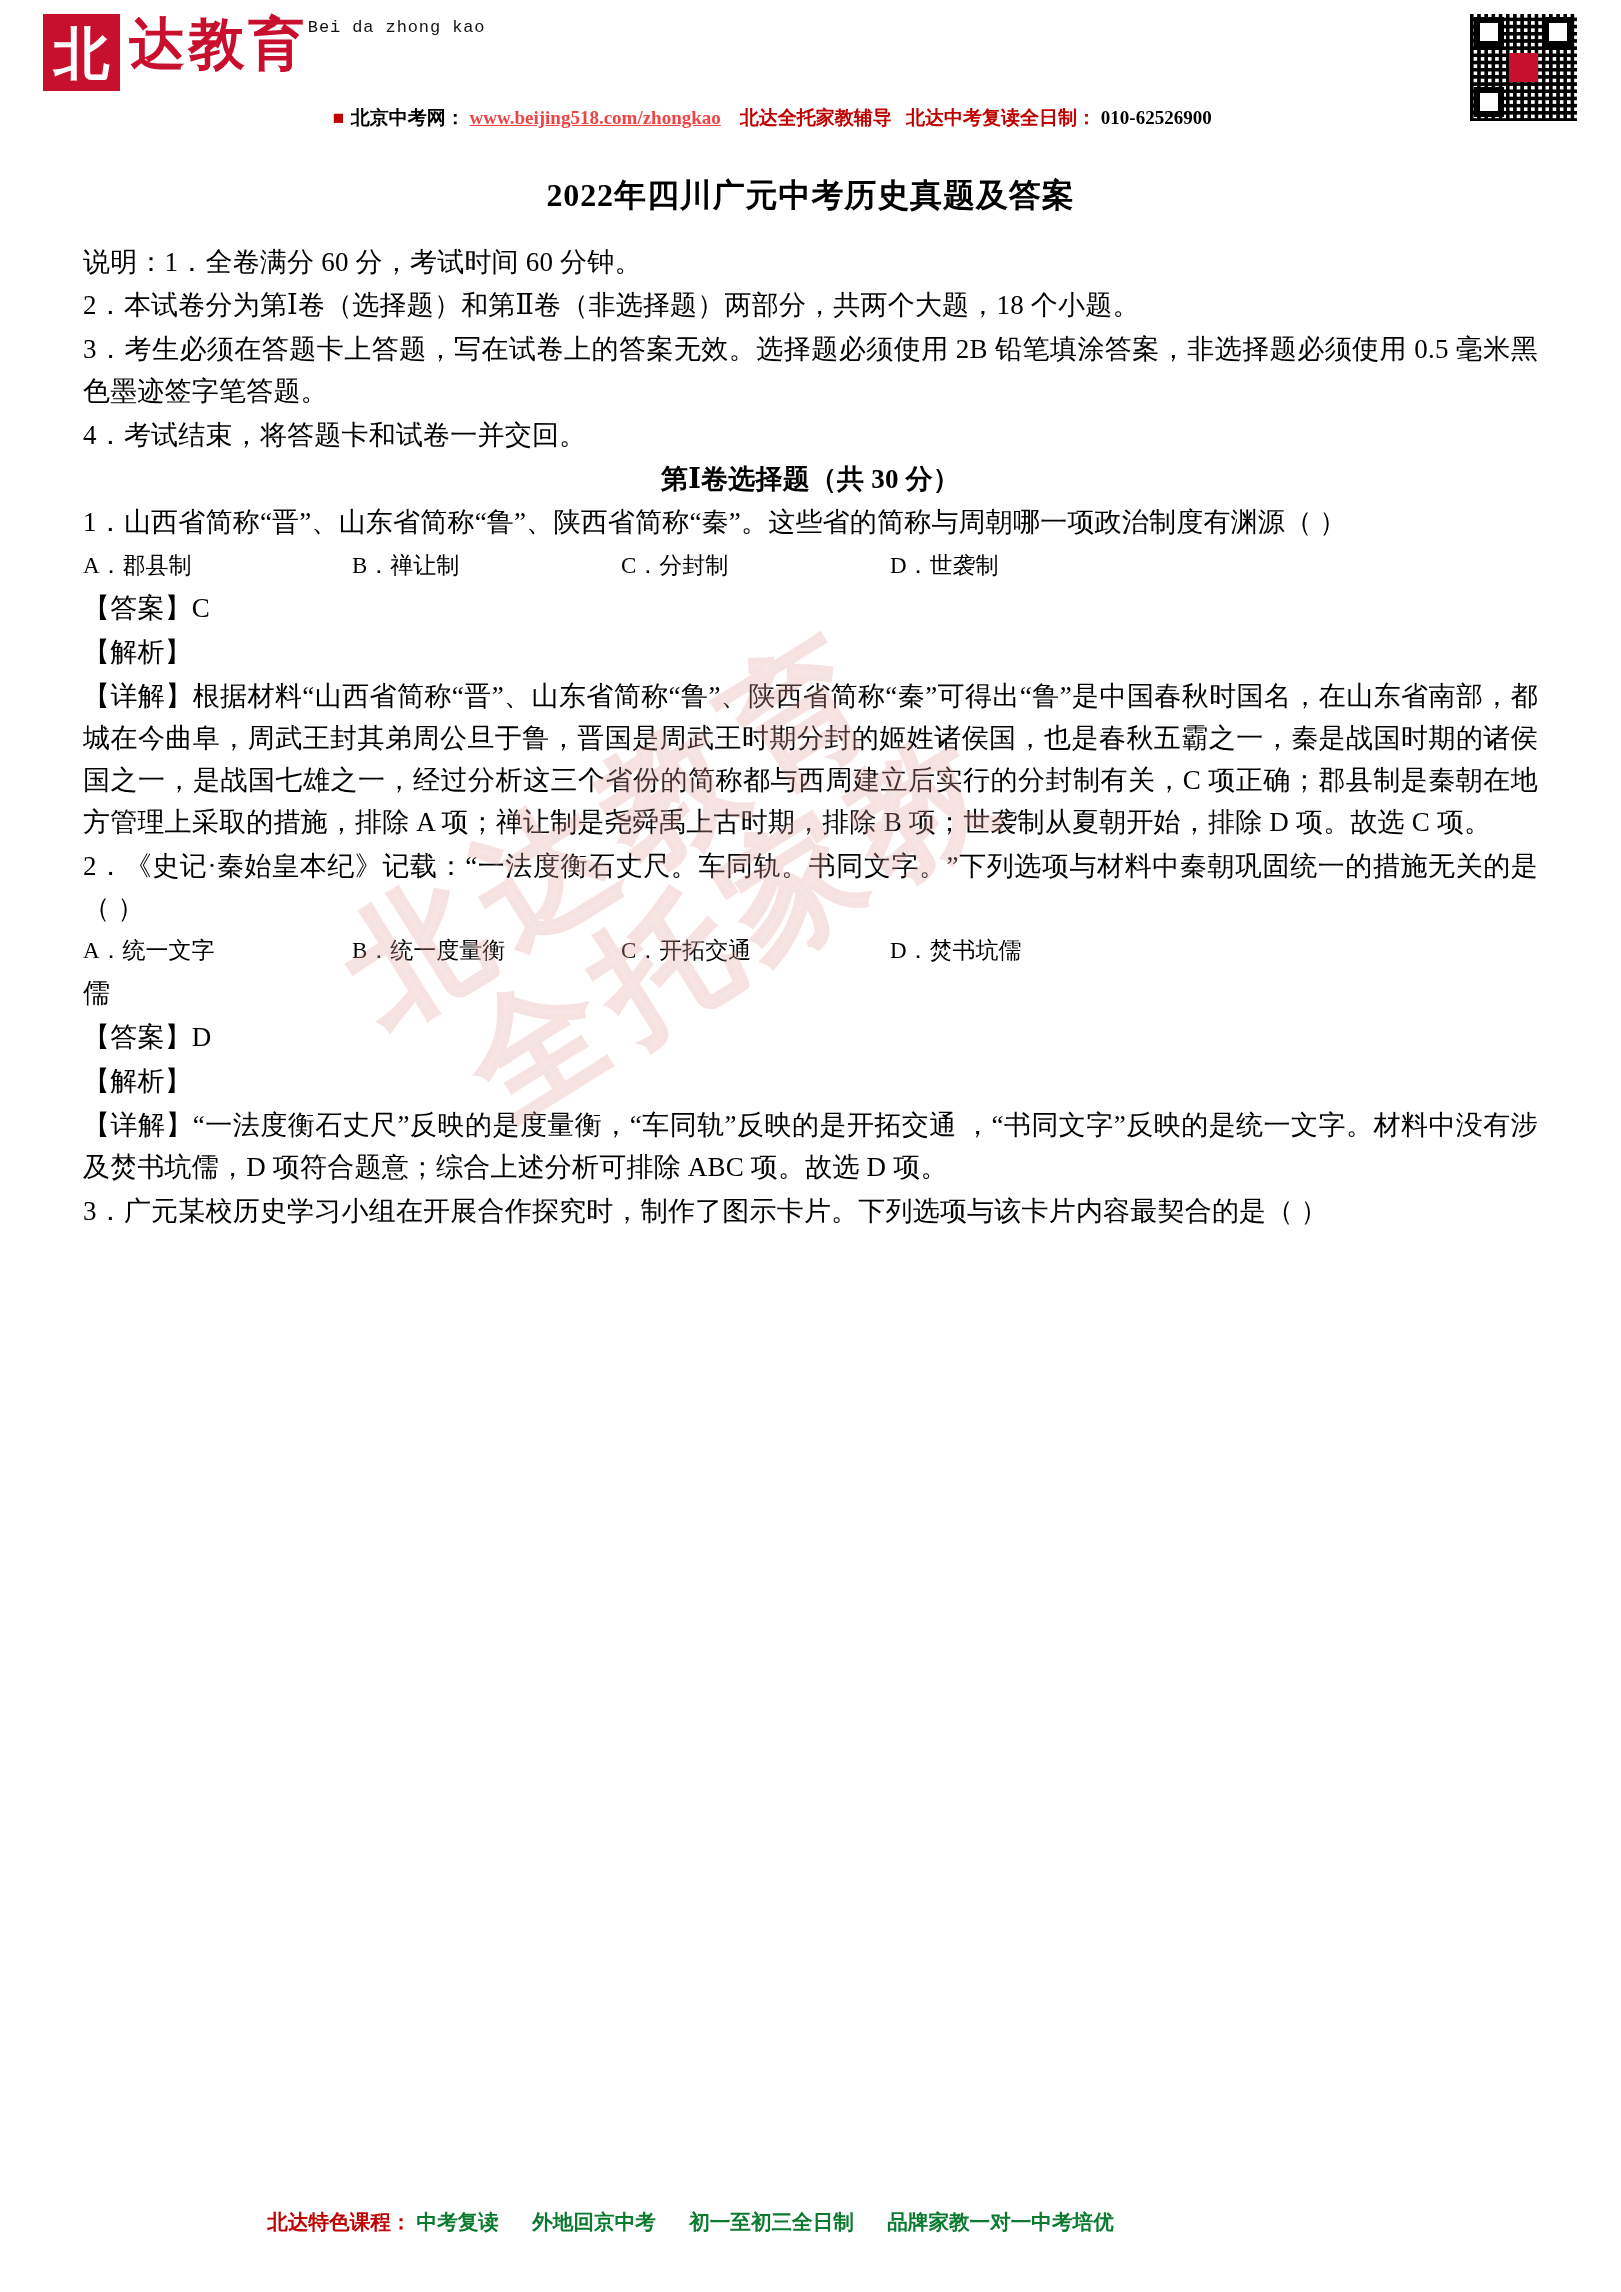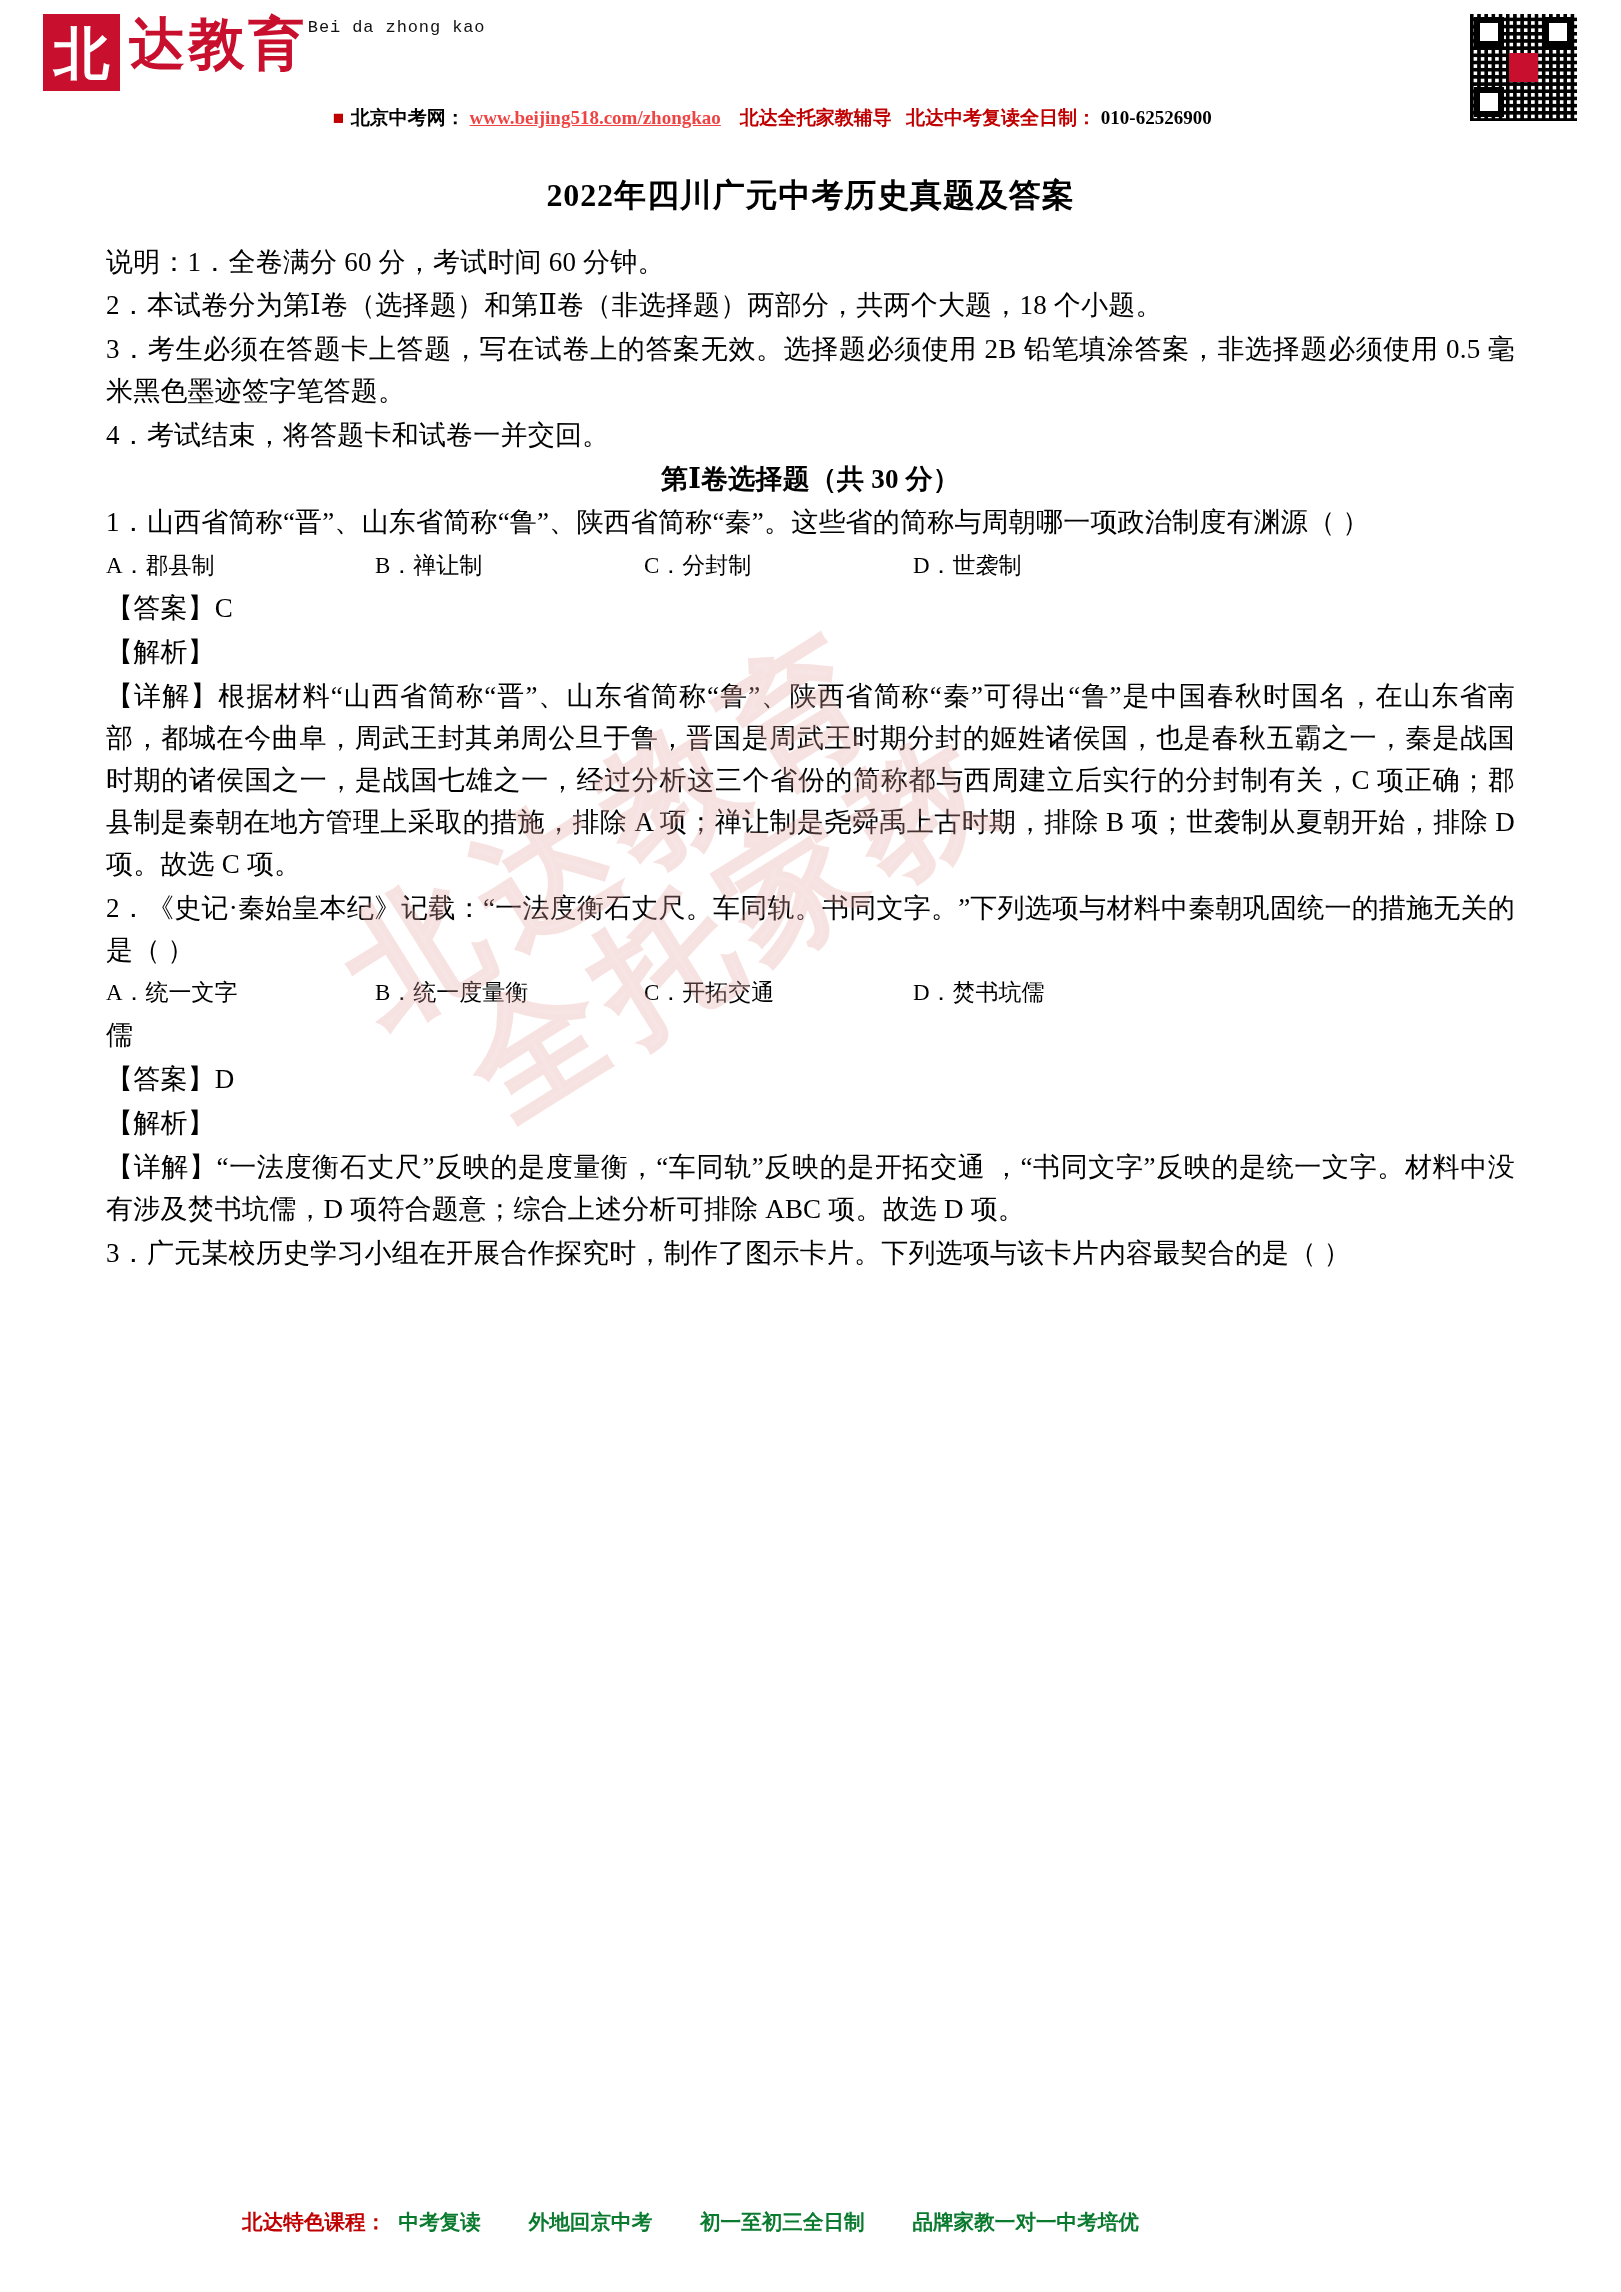--- a/index.html
+++ b/index.html
@@ -124,21 +124,21 @@
   .qr-center {
     position: absolute;
     left: 39px; top: 39px;
     width: 29px; height: 29px;
     background: #c8102e;
   }
 
   
   .content {
     position: relative;
-    padding: 0 106px;
+    padding: 0 83px;
     box-sizing: border-box;
   }
   h1.doc-title {
     text-align: center;
     font-size: 32px;
     font-weight: bold;
     margin: 12.5px 0 23px 0;
     letter-spacing: 0.9px;
     font-family: "Liberation Serif", "DejaVu Serif", serif;
   }
@@ -196,21 +196,20 @@
   
   .footer {
     position: absolute;
     left: 0;
     bottom: 57px;
     width: 1381px;
     text-align: center;
     font-size: 20.6px;
     font-weight: bold;
     white-space: nowrap;
-    font-family: Liberation Mono, monospace;
   }
   .ft-red { color: #c00000; }
   .ft-green { color: #0a7a2f; }
   .ft-gap { display: inline-block; width: 23px; }
 </style>
 </head>
 <body>
 
 <div class="page">
 

